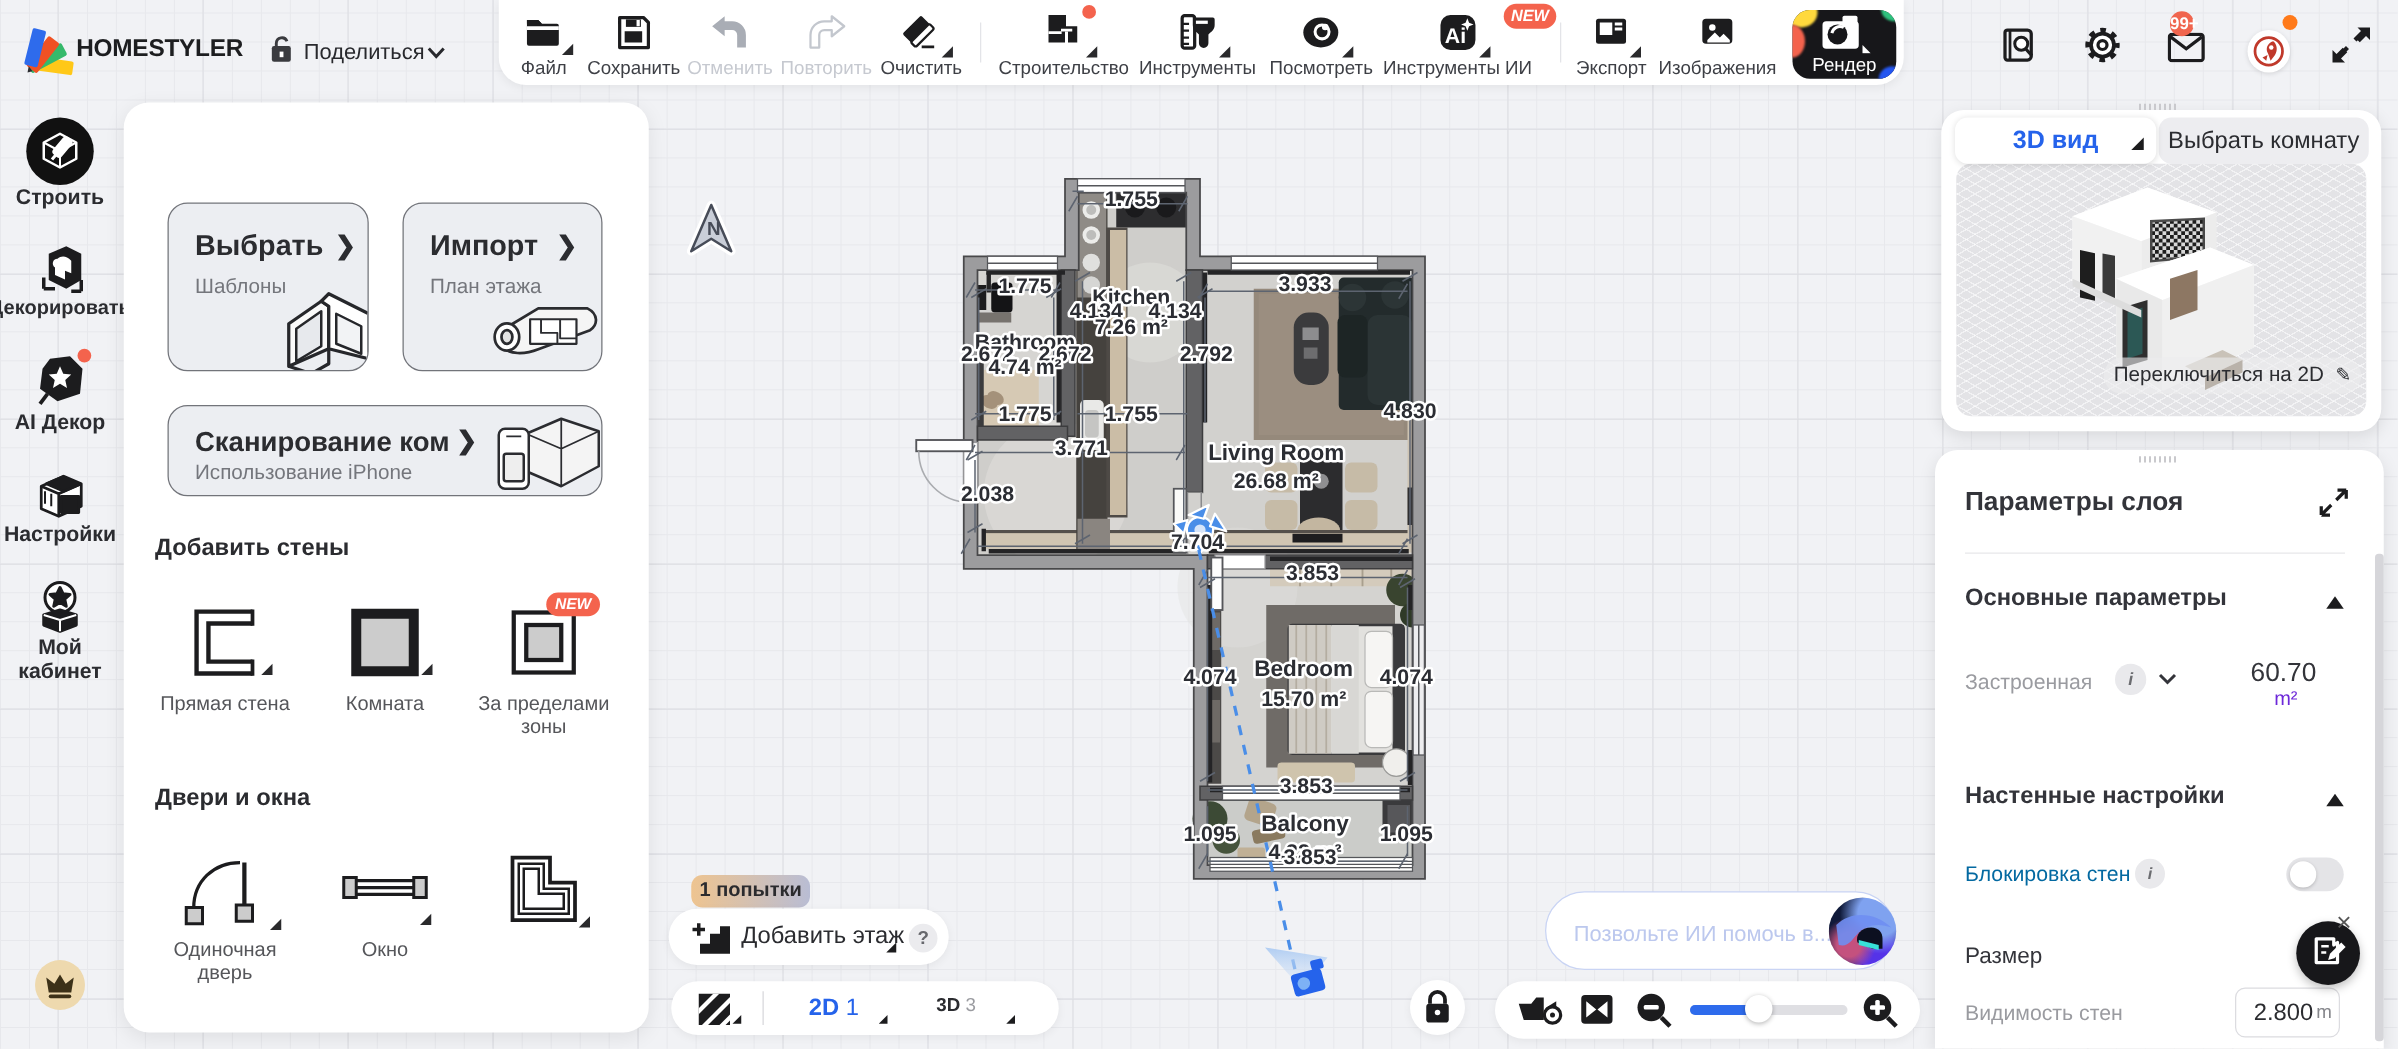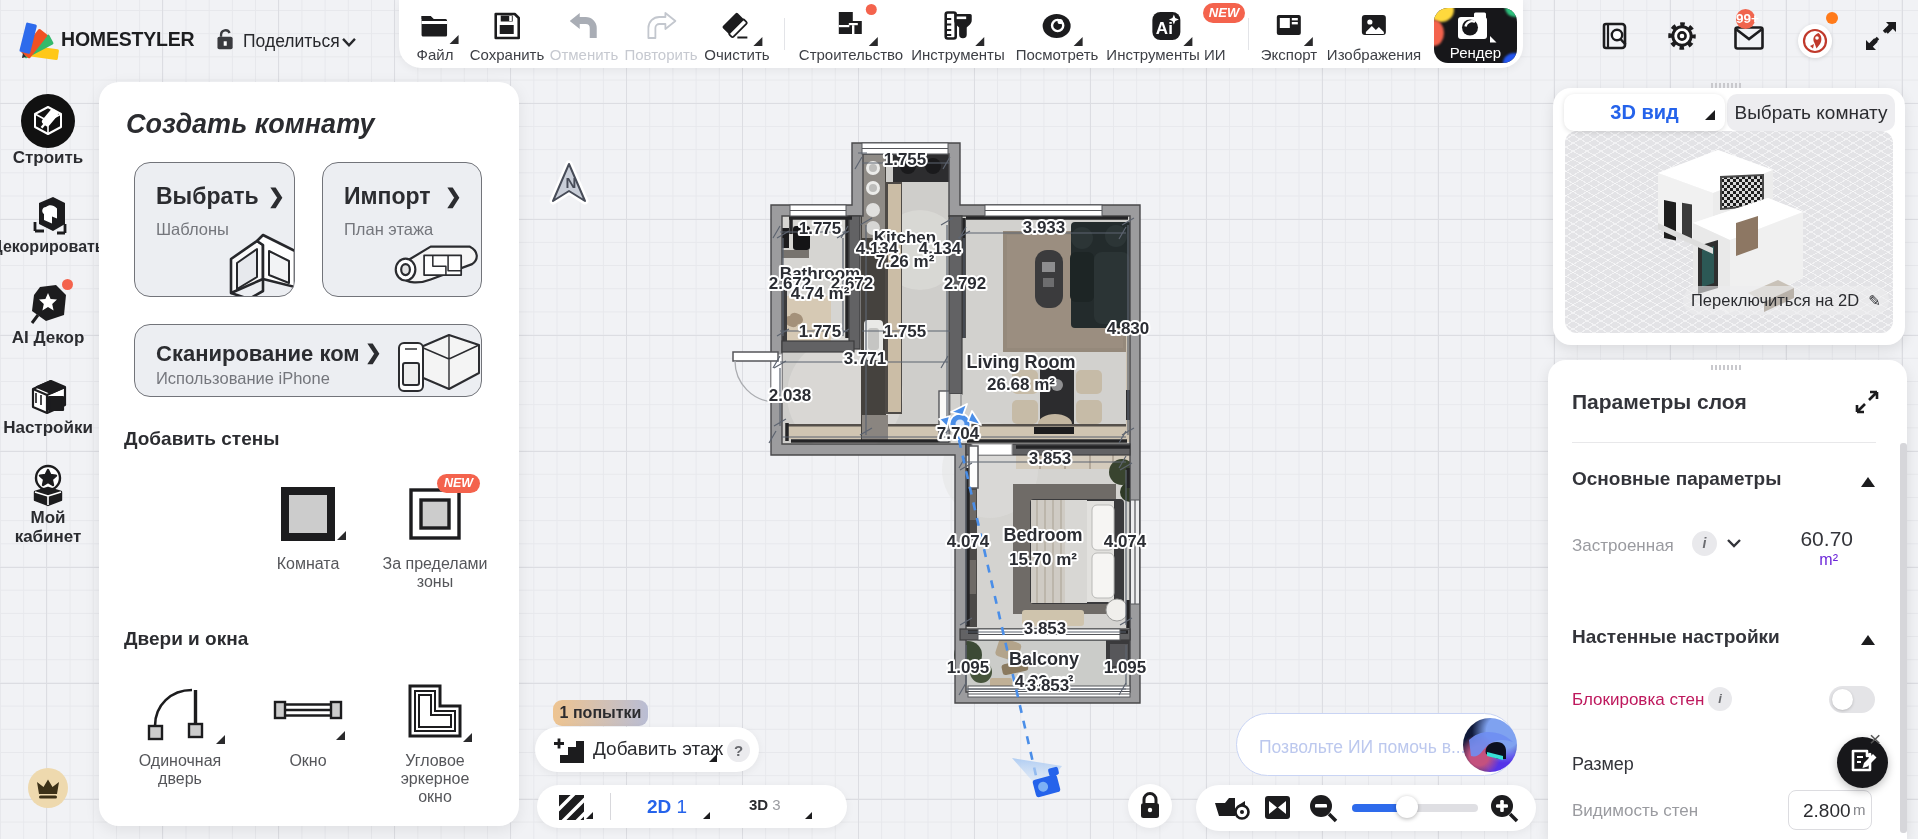--- a/index.html
+++ b/index.html
@@ -556,21 +556,20 @@
     </svg></div>
 <div class="sb-item" style="left:48px;top:508px;transform:translateX(-50%);font-size:17px;line-height:19px">Мой<br>кабинет</div>
 
 <div class="abs" style="left:28px;top:768px;width:40px;height:40px;border-radius:50%;background:#eed9ae">
 <svg width="40" height="40" viewBox="0 0 40 40">
       <path d="M11 26 L9 14 L15.5 19 L20 11.5 L24.5 19 L31 14 L29 26 Z" fill="#3c3118"></path>
       <rect x="11" y="27.5" width="18" height="3" rx="1.5" fill="#3c3118"></rect>
     </svg></div>
 
 <div id="lpanel" class="abs">
-  <h1>Создать комнату</h1>
   <div class="card" style="left:35px;top:80px;width:161px;height:135px">
     <div class="t">Выбрать</div>
       <div class="chev abs" style="left:133px;top:21px">❯</div>
     <div class="s">Шаблоны</div>
     <svg class="abs" style="left:88px;top:70px" width="74" height="66" viewBox="0 0 74 66">
         <g stroke="#26272b" stroke-width="2.6" fill="#fff" stroke-linejoin="round">
           <path d="M8 60 L8 26 L34 8 L40 12 L40 46 Z" fill="#fafafa"></path>
           <path d="M34 8 L40 2 L72 18 L72 54 L40 46 L40 12 Z" fill="#fff"></path>
           <path d="M14 56 L14 30 L34 16 L34 44 Z" fill="#e7e9ed" stroke-width="2"></path>
           <path d="M46 18 L66 28 L66 50 L46 42 Z" fill="#f2f3f5" stroke-width="2"></path>
@@ -602,20 +601,31 @@
           <path d="M58 6 L58 60 M30 18 L58 30 L88 16" stroke-width="1.4" fill="none"></path>
           <rect x="8" y="14" width="24" height="48" rx="5" fill="#fff"></rect>
           <rect x="12" y="34" width="16" height="22" rx="2" fill="#eee"></rect>
           <path d="M14 20 h12" stroke-width="1.4"></path>
         </g>
       </svg>
   </div>
 
   <div class="sect" style="left:25px;top:346px">Добавить стены</div>
 
+  <div class="tool" style="left:18px;top:404px;width:126px">
+    <div class="tic" style="width:56px;height:56px">
+      <svg width="56" height="56" viewBox="0 0 56 56">
+          <path d="M50 8 H10 V48 H50" fill="none" stroke="#1c1c1e" stroke-width="13"></path>
+          <path d="M50 8 H10 V48 H50" fill="none" stroke="#fff" stroke-width="6"></path>
+          <path d="M50 1.5 v13 M50 41.5 v13" stroke="#1c1c1e" stroke-width="3"></path>
+        </svg>
+      <span class="corner" style="right:-10px;bottom:2px"></span>
+    </div>
+    <div style="margin-top:13px">Прямая стена</div>
+  </div>
   <div class="tool" style="left:146px;top:404px;width:126px">
     <div class="tic" style="width:56px;height:56px">
       <svg width="56" height="56" viewBox="0 0 56 56">
           <rect x="5" y="5" width="46" height="46" fill="#ccc" stroke="#1c1c1e" stroke-width="8"></rect>
         </svg>
       <span class="corner" style="right:-10px;bottom:2px"></span>
     </div>
     <div style="margin-top:13px">Комната</div>
   </div>
   <div class="tool" style="left:273px;top:404px;width:126px">
@@ -656,21 +666,20 @@
   </div>
   <div class="tool" style="left:273px;top:600px;width:126px">
     <div class="tic" style="width:58px;height:62px">
       <svg width="58" height="62" viewBox="0 0 58 62">
           <path d="M4 4 H34 V24 H54 V54 H4 Z" fill="none" stroke="#1c1c1e" stroke-width="3"></path>
           <path d="M9 9 H29 V29 H49 V49 H9 Z" fill="none" stroke="#1c1c1e" stroke-width="2"></path>
           <path d="M13 13 H25 V33 H45 V45 H13 Z" fill="none" stroke="#1c1c1e" stroke-width="2"></path>
         </svg>
       <span class="corner" style="right:-8px;bottom:2px"></span>
     </div>
-    <div style="margin-top:8px">Угловое<br>эркерное<br>окно</div>
   </div>
 </div>
 
 <div class="abs" style="left:1711px;top:83px;width:30px;height:5px;background-image:repeating-linear-gradient(90deg,#c9c9cd 0 2px,transparent 2px 4px);z-index:4"></div>
 <div id="v3d" class="abs">
   <div class="abs" style="left:11px;top:6px;width:161px;height:37px;background:#fff;border-radius:10px;box-shadow:0 1px 5px rgba(0,0,0,.13);text-align:center;line-height:37px;font-size:20px;font-weight:bold;color:#2563eb;z-index:2">3D вид</div>
   <div class="abs" style="left:152px;top:22px;width:0;height:0;border-left:10px solid transparent;border-bottom:10px solid #1c1c1e;z-index:3"></div>
   <div class="abs" style="left:174px;top:6px;width:168px;height:37px;background:#ededf0;border-radius:10px;text-align:center;line-height:37px;font-size:19px;color:#2b2c30">Выбрать комнату</div>
   <div class="abs" style="left:12px;top:43px;width:328px;height:202px;border-radius:12px;overflow:hidden;background:#e3e3e6">
     <div class="abs" style="left:0;top:0;width:328px;height:202px;background-image:repeating-linear-gradient(30deg,rgba(255,255,255,.55) 0 1px,transparent 1px 7px),repeating-linear-gradient(150deg,rgba(255,255,255,.55) 0 1px,transparent 1px 7px);"></div>
@@ -720,21 +729,21 @@
   <div class="abs" style="left:313px;top:117px;width:0;height:0;border-left:7px solid transparent;border-right:7px solid transparent;border-bottom:10px solid #1c1c1e"></div>
   <div class="abs" style="left:24px;top:176px;font-size:17px;color:#9a9ba0">Застроенная</div>
   <div class="abs" style="left:144px;top:171px;width:25px;height:25px;border-radius:50%;background:#e9e9ec;text-align:center;line-height:25px;font-size:14px;font-weight:bold;color:#6b6c70;font-style:italic">i</div>
   <svg class="abs" style="left:178px;top:178px" width="16" height="11" viewBox="0 0 16 11">
       <path d="M2 2 l6 6 6 -6" stroke="#33343a" stroke-width="2.4" fill="none"></path>
     </svg>
   <div class="abs" style="left:200px;top:167px;width:105px;text-align:right;font-size:21px;color:#33343a">60.70</div>
   <div class="abs" style="left:200px;top:191px;width:90px;text-align:right;font-size:16px;color:#6d28d9">m²</div>
   <div class="abs" style="left:24px;top:266px;font-size:19px;font-weight:bold;color:#33343a">Настенные настройки</div>
   <div class="abs" style="left:313px;top:275px;width:0;height:0;border-left:7px solid transparent;border-right:7px solid transparent;border-bottom:10px solid #1c1c1e"></div>
-  <div class="abs" style="left:24px;top:330px;font-size:17px;color:#be185d">Блокировка стен</div>
+  <div class="abs" style="left:24px;top:330px;font-size:17px;color:#0369a1">Блокировка стен</div>
   <div class="abs" style="left:160px;top:327px;width:24px;height:24px;border-radius:50%;background:#e9e9ec;text-align:center;line-height:24px;font-size:13px;font-weight:bold;color:#6b6c70;font-style:italic">i</div>
   <div class="abs" style="left:281px;top:326px;width:46px;height:27px;border-radius:14px;background:#e4e4e7">
     <div class="abs" style="left:3px;top:3px;width:21px;height:21px;border-radius:50%;background:#fff;box-shadow:0 1px 3px rgba(0,0,0,.2)"></div>
   </div>
   <div class="abs" style="left:24px;top:394px;font-size:18px;color:#33343a">Размер</div>
   <div class="abs" style="left:24px;top:441px;font-size:17px;color:#9a9ba0">Видимость стен</div>
   <div class="abs" style="left:240px;top:430px;width:84px;height:40px;border:1px solid #dcdce0;border-radius:8px;background:#fff;font-size:19px;color:#2b2c30;line-height:40px;text-indent:14px">2.800</div>
   <div class="abs" style="left:305px;top:441px;font-size:15px;color:#85868b">m</div>
   <div class="abs" style="left:352px;top:83px;width:7px;height:390px;border-radius:3px;background:#d6d6da"></div>
 </div>

